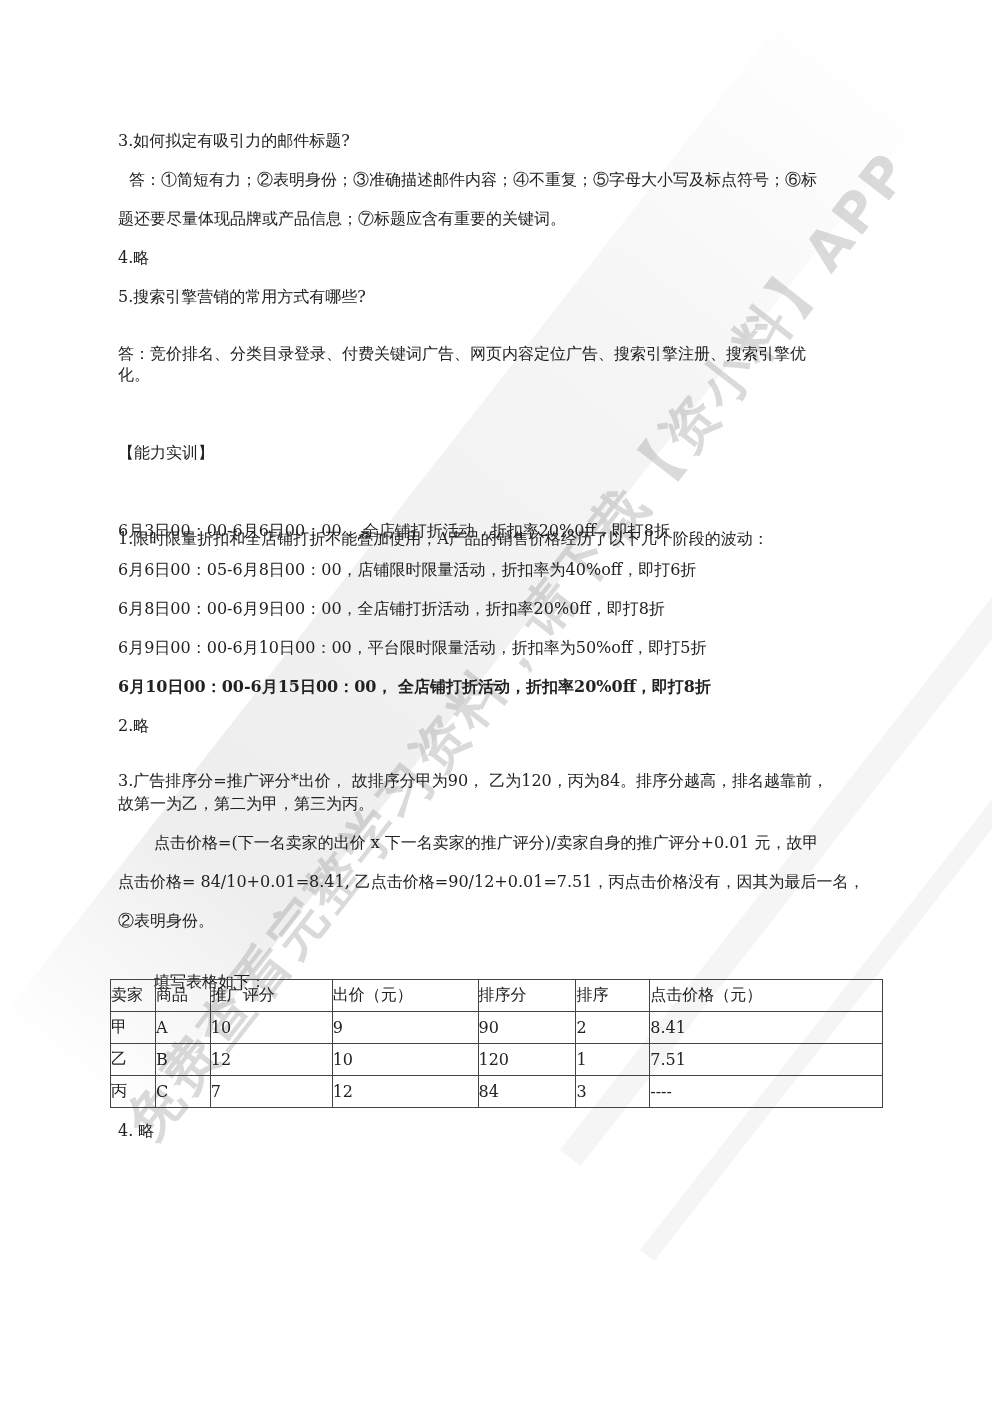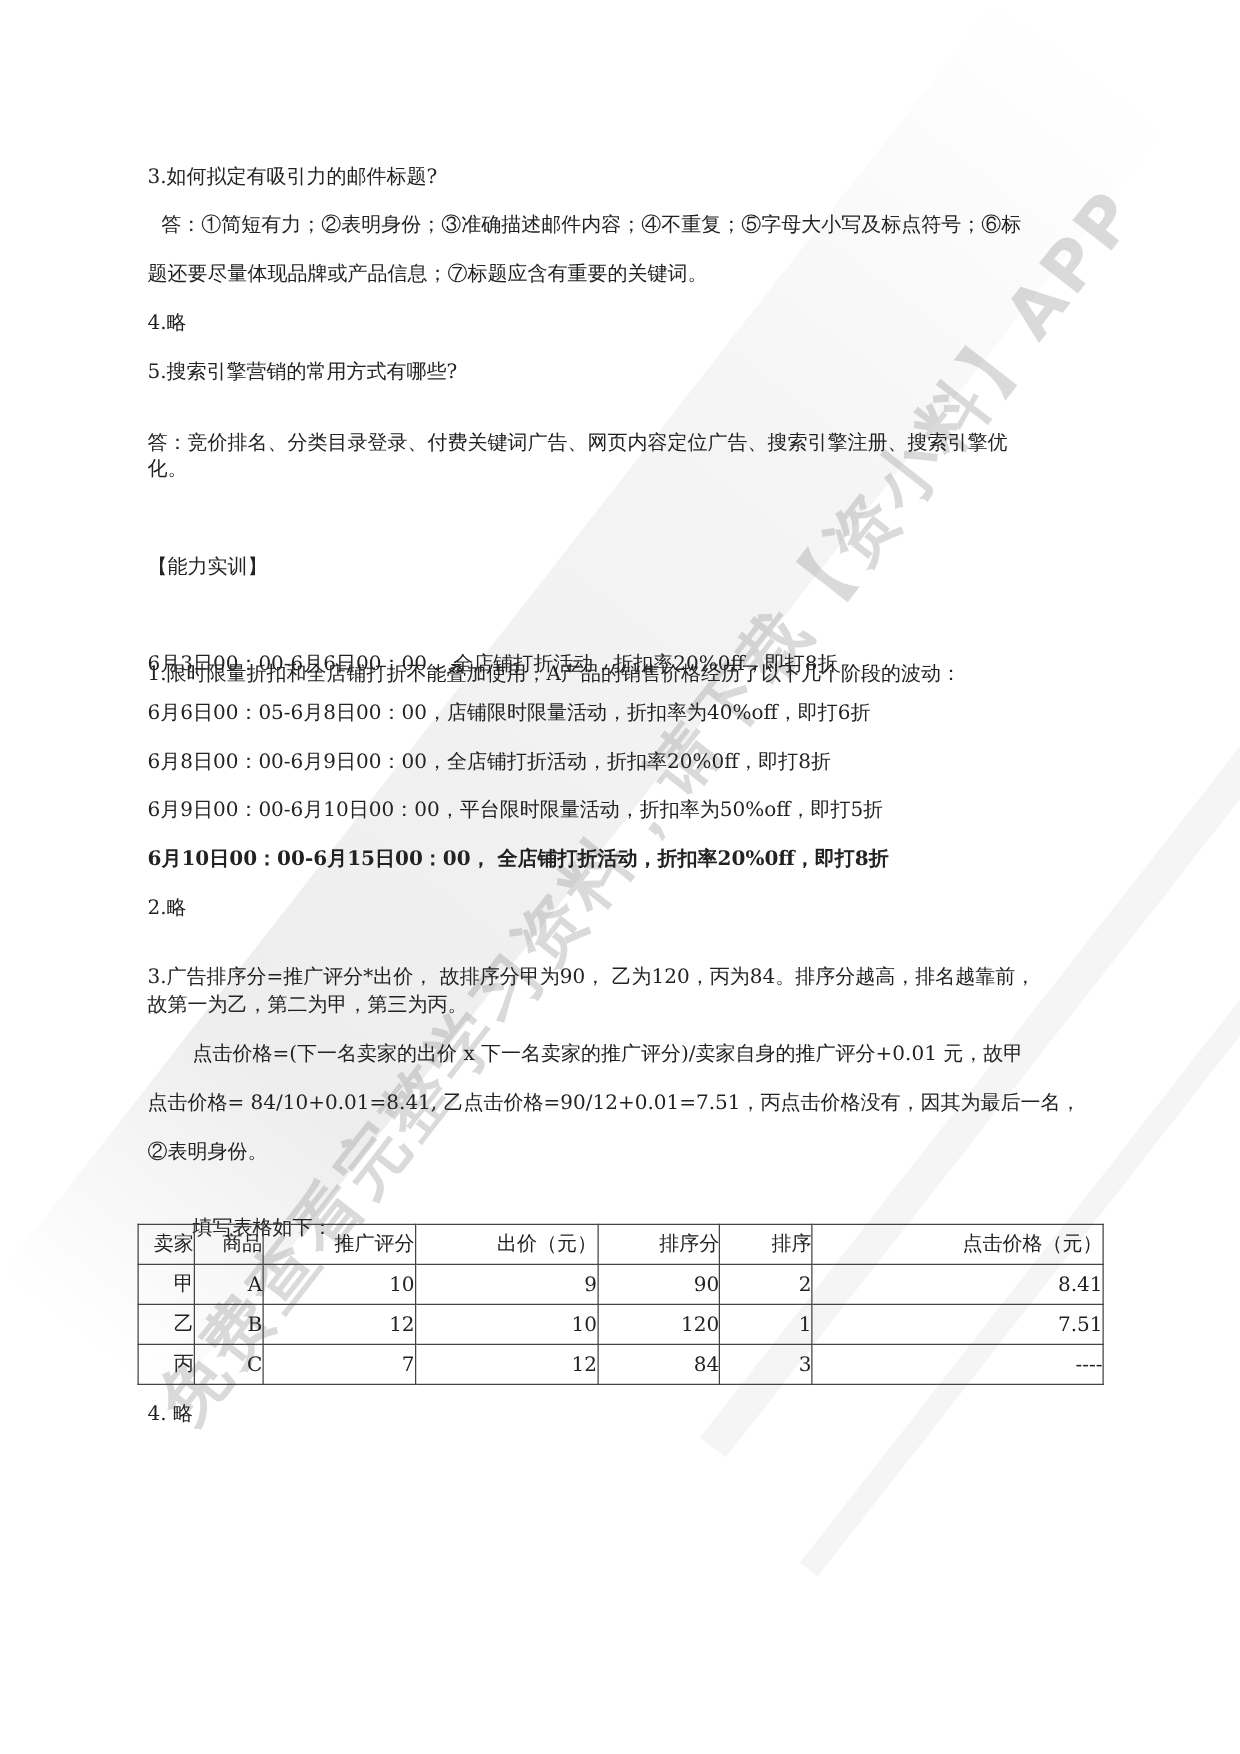--- a/index.html
+++ b/index.html
@@ -31,21 +31,21 @@
       position: absolute; left: 118px; top: 0; width: 760px;
       font-size: 16px; line-height: 20px;
     }
     .line { position: absolute; left: 0; white-space: nowrap; }
     .indent { left: 36px; }
     table.score {
       position: absolute; left: 110px; top: 979px; width: 773px;
       border-collapse: collapse; font-size: 16px;
     }
     table.score td, table.score th {
-      border: 1px solid #444; height: 31px; text-align: right; font-weight: normal; padding: 0;
+      border: 1px solid #444; height: 31px; text-align: left; font-weight: normal; padding: 0;
     }
   </style>
 </head>
 <body>
 
 <div class="wm-band"></div>
 <div class="wm-stripe" style="top:1150px;left:560px;"></div>
 <div class="wm-stripe" style="top:1250px;left:640px;height:18px;"></div>
 <div class="wm-text">免费查看完整学习资料，请下载【资小料】APP</div>
 

